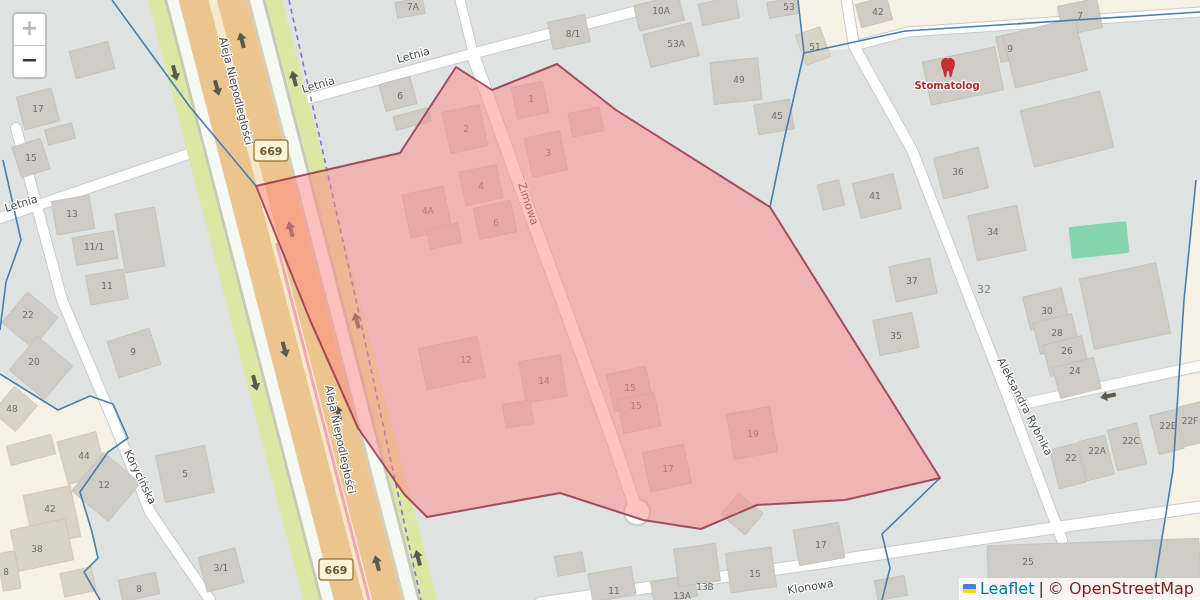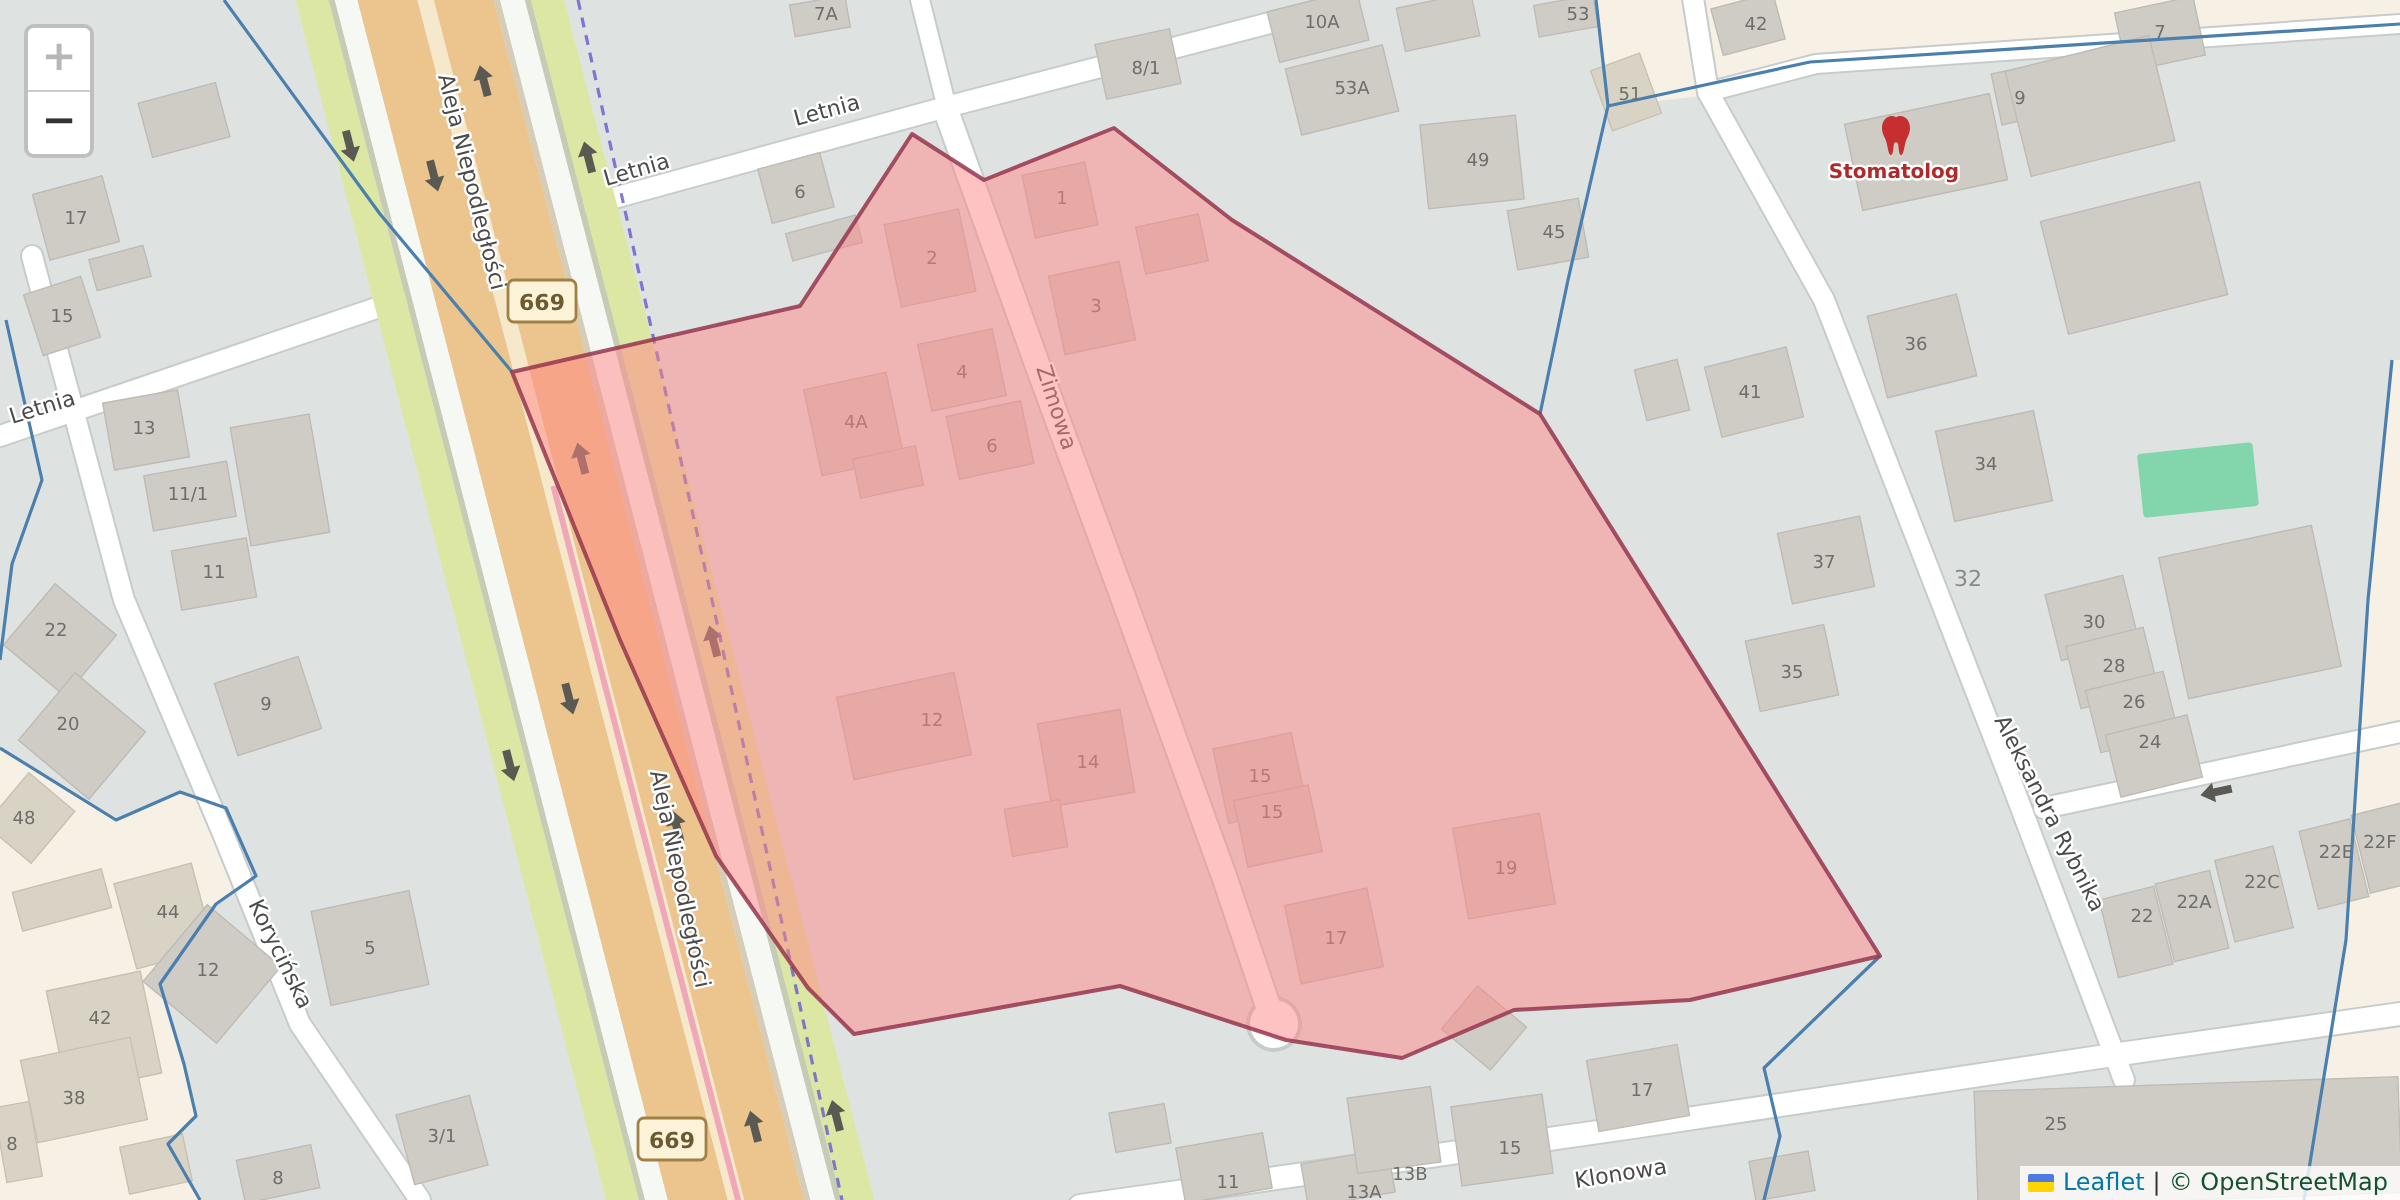--- a/index.html
+++ b/index.html
@@ -25,21 +25,21 @@
   .admin{fill:none;stroke:#6b63cf;stroke-width:1.6;stroke-dasharray:5 4;opacity:.85;}
   .arrow{fill:#5a5a52;}
   
   .zoomctl{position:absolute;top:12px;left:12px;width:31px;border:2px solid rgba(0,0,0,.25);
            border-radius:5px;overflow:hidden;background:#fff;z-index:10;}
   .zoombtn{width:31px;height:31px;line-height:29px;text-align:center;font-size:21px;
            font-weight:bold;background:#fff;cursor:pointer;user-select:none;}
   .zoombtn.in{color:#b7b7b7;border-bottom:1px solid #ccc;}
   .zoombtn.out{color:#333;}
   .attrib{position:absolute;right:0;bottom:0;background:rgba(255,255,255,.8);
-          font-size:12px;color:#333;padding:1px 6px 2px 4px;z-index:10;
+          font-size:16px;color:#333;padding:1px 6px 2px 4px;z-index:10;
           display:flex;align-items:center;gap:4px;}
   .attrib a{color:#0078a8;text-decoration:none;cursor:pointer;}
   .uaflag{display:inline-block;width:13px;height:9px;border-radius:1px;overflow:hidden;}
   .uaflag .b{display:block;width:100%;height:50%;background:#4c7be1;}
   .uaflag .y{display:block;width:100%;height:50%;background:#ffd500;}
 </style>
 </head>
 <body>
 
 <div id="app">
@@ -301,15 +301,15 @@
   <div class="zoombtn out">−</div>
 </div>
 
 <div class="attrib">
   <span class="uaflag">
         <span class="b"></span>
         <span class="y"></span>
       </span>
   <a>Leaflet</a>
   <span>|</span>
-  <a style="color:#14532d">© OpenStreetMap</a>
+  <a style="color:#7f1d1d">© OpenStreetMap</a>
 </div>
 </div>
 
 </body></html>

